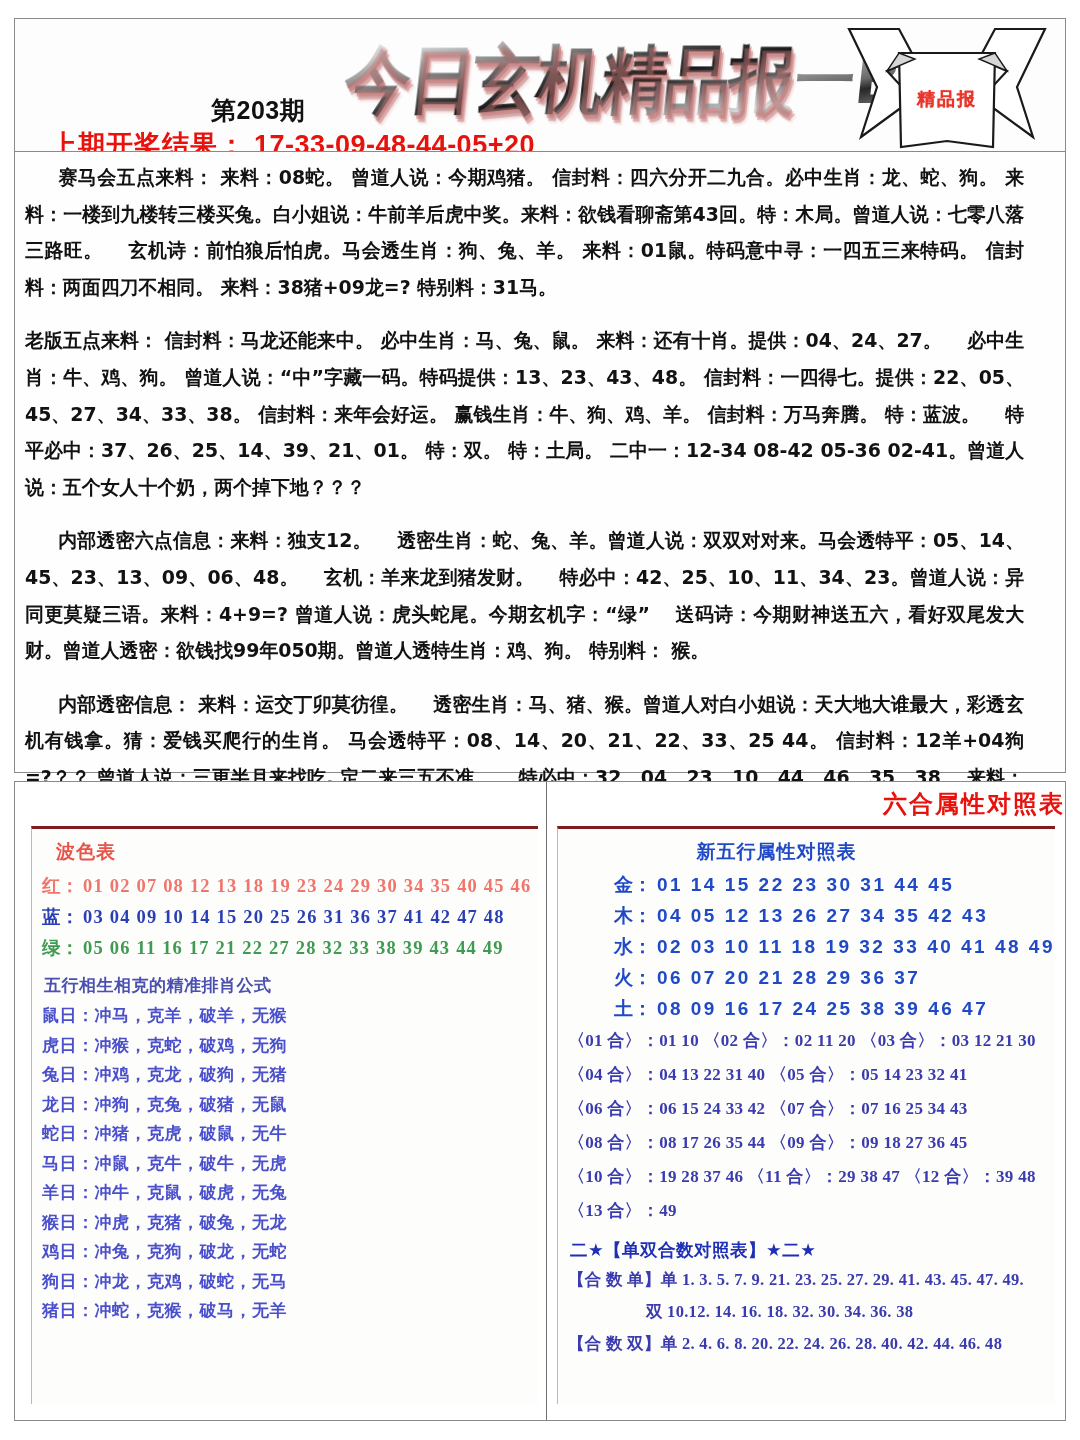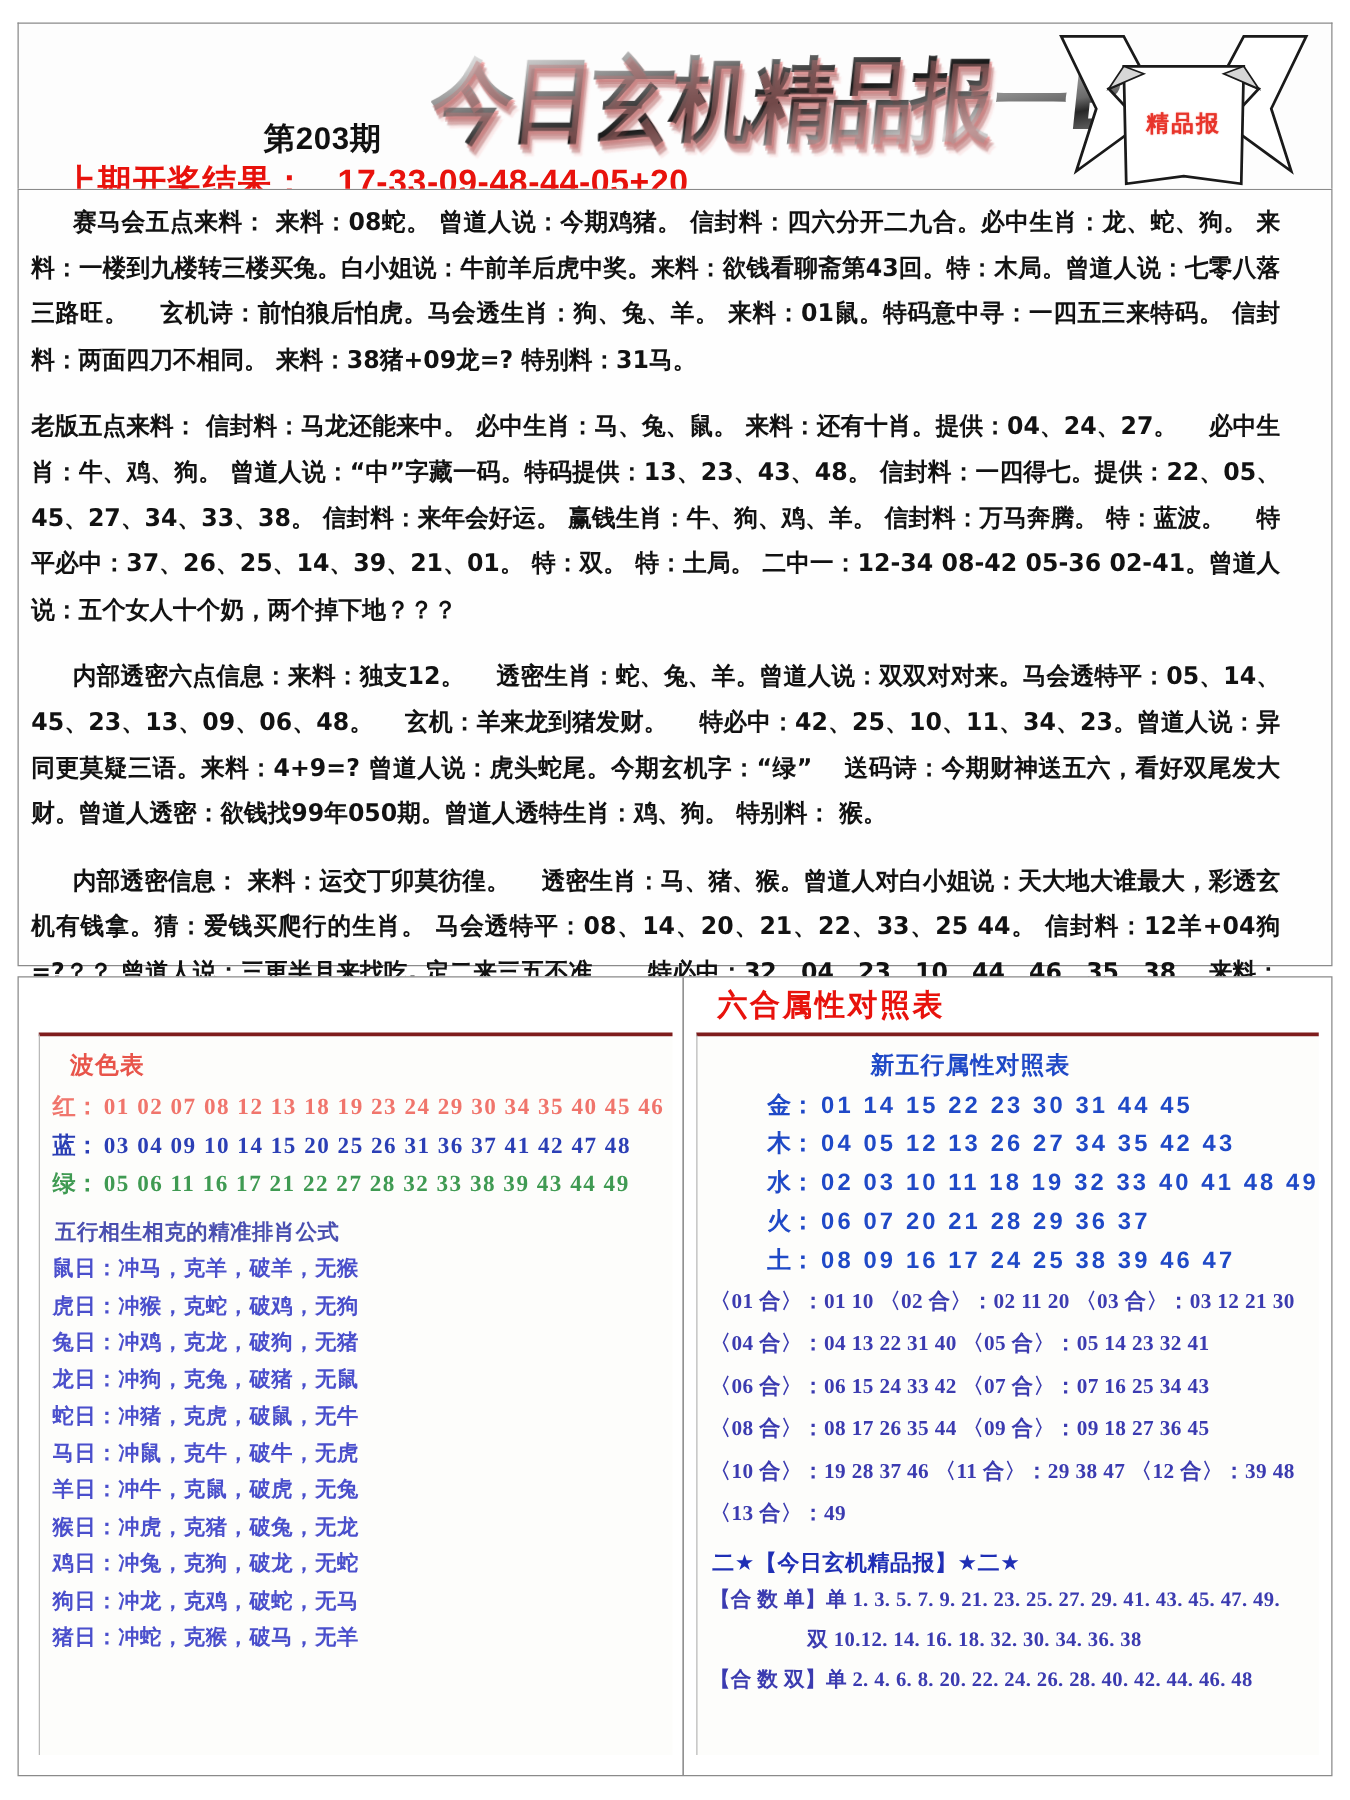--- a/index.html
+++ b/index.html
@@ -27,21 +27,21 @@
     letter-spacing:0.5px;
     font-family:"Liberation Sans","DejaVu Sans",sans-serif;
   }
   .last-result{
     position:absolute;left:35px;top:108px;
     font-size:27px;font-weight:700;color:#e8120c;
     white-space:nowrap;
     font-family:"Liberation Sans","DejaVu Sans",sans-serif;
   }
   .last-result .lbl{letter-spacing:1px;}
-  .last-result .nums{margin-left:24px;letter-spacing:0.5px;}
+  .last-result .nums{margin-left:8px;letter-spacing:0.5px;}
 
   
   .title-art{
     position:absolute;left:330px;top:14px;
     height:96px;
     display:flex;align-items:center;
     white-space:nowrap;
   }
   .title-art .t{
     font-size:66px;
@@ -104,21 +104,21 @@
   .tables{
     margin:8px 14px 0 14px;
     border:1px solid #8a8a8a;
     height:640px;
     box-sizing:border-box;
     position:relative;
     background:#fff;
     display:flex;
   }
   .tbl-title{
-    position:absolute;top:6px;left:0;right:0;text-align:center;
+    position:absolute;top:6px;left:0;right:0;text-align:right;
     font-size:24px;font-weight:700;color:#e8120c;
     letter-spacing:2px;
     padding-left:250px;
   }
   .col{position:relative;box-sizing:border-box;}
   .col-left{width:555px;border-right:1px solid #6f6f6f;padding:44px 0 0 0;}
   .col-right{flex:1;padding:44px 0 0 0;}
   .col-inner{
     border-top:3px solid #7f1d1d;
     border-left:1px solid #b9b9b9;
@@ -276,21 +276,21 @@
         <div class="wx-row"><span class="k">火：</span><span class="nums">06 07 20 21 28 29 36 37</span></div>
         <div class="wx-row"><span class="k">土：</span><span class="nums">08 09 16 17 24 25 38 39 46 47</span></div>
 
         <div class="hs-row">〈01 合〉：01 10 〈02 合〉：02 11 20 〈03 合〉：03 12 21 30</div>
         <div class="hs-row">〈04 合〉：04 13 22 31 40 〈05 合〉：05 14 23 32 41</div>
         <div class="hs-row">〈06 合〉：06 15 24 33 42 〈07 合〉：07 16 25 34 43</div>
         <div class="hs-row">〈08 合〉：08 17 26 35 44 〈09 合〉：09 18 27 36 45</div>
         <div class="hs-row">〈10 合〉：19 28 37 46 〈11 合〉：29 38 47 〈12 合〉：39 48</div>
         <div class="hs-row">〈13 合〉：49</div>
 
-        <div class="ds-title">二★【今日玄机精品报】★二★</div>
+        <div class="ds-title">二★【单双合数对照表】★二★</div>
         <div class="ds-row">【合 数 单】单 1. 3. 5. 7. 9. 21. 23. 25. 27. 29. 41. 43. 45. 47. 49.</div>
         <div class="ds-row indent">双 10.12. 14. 16. 18. 32. 30. 34. 36. 38</div>
         <div class="ds-row">【合 数 双】单 2. 4. 6. 8. 20. 22. 24. 26. 28. 40. 42. 44. 46. 48</div>
 
       </div>
     </div>
 
   </div>
 </div>
 

